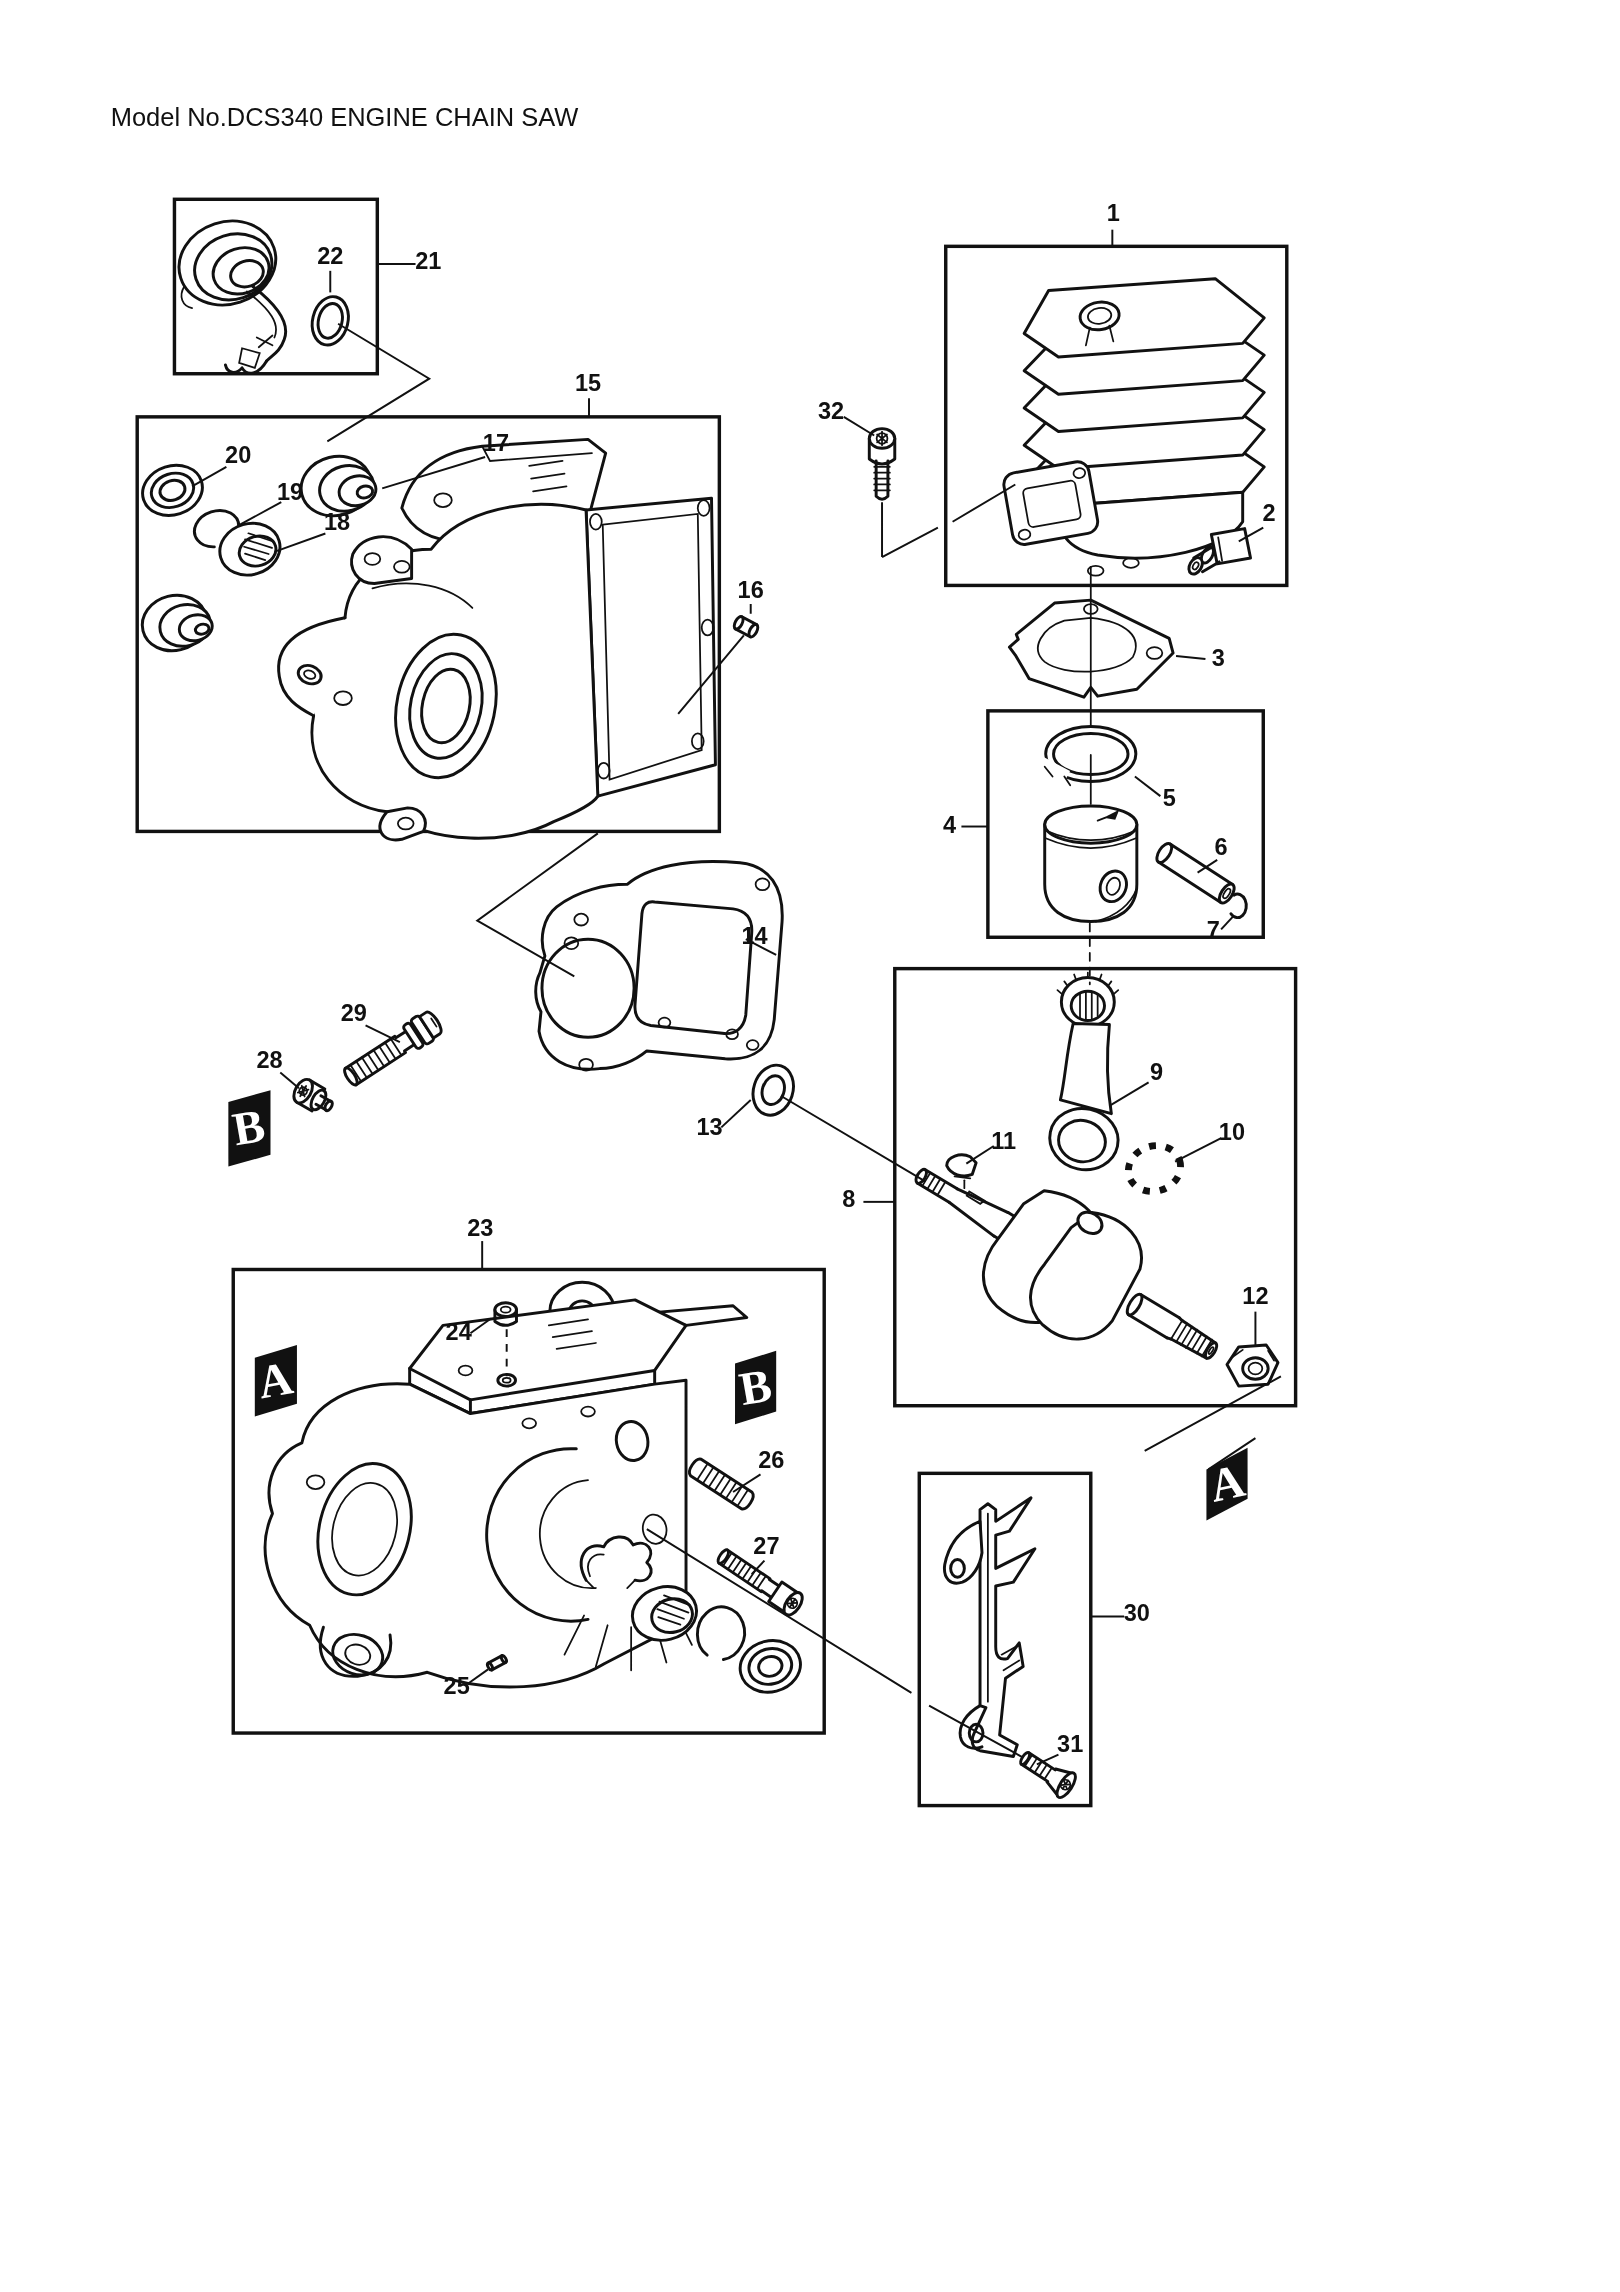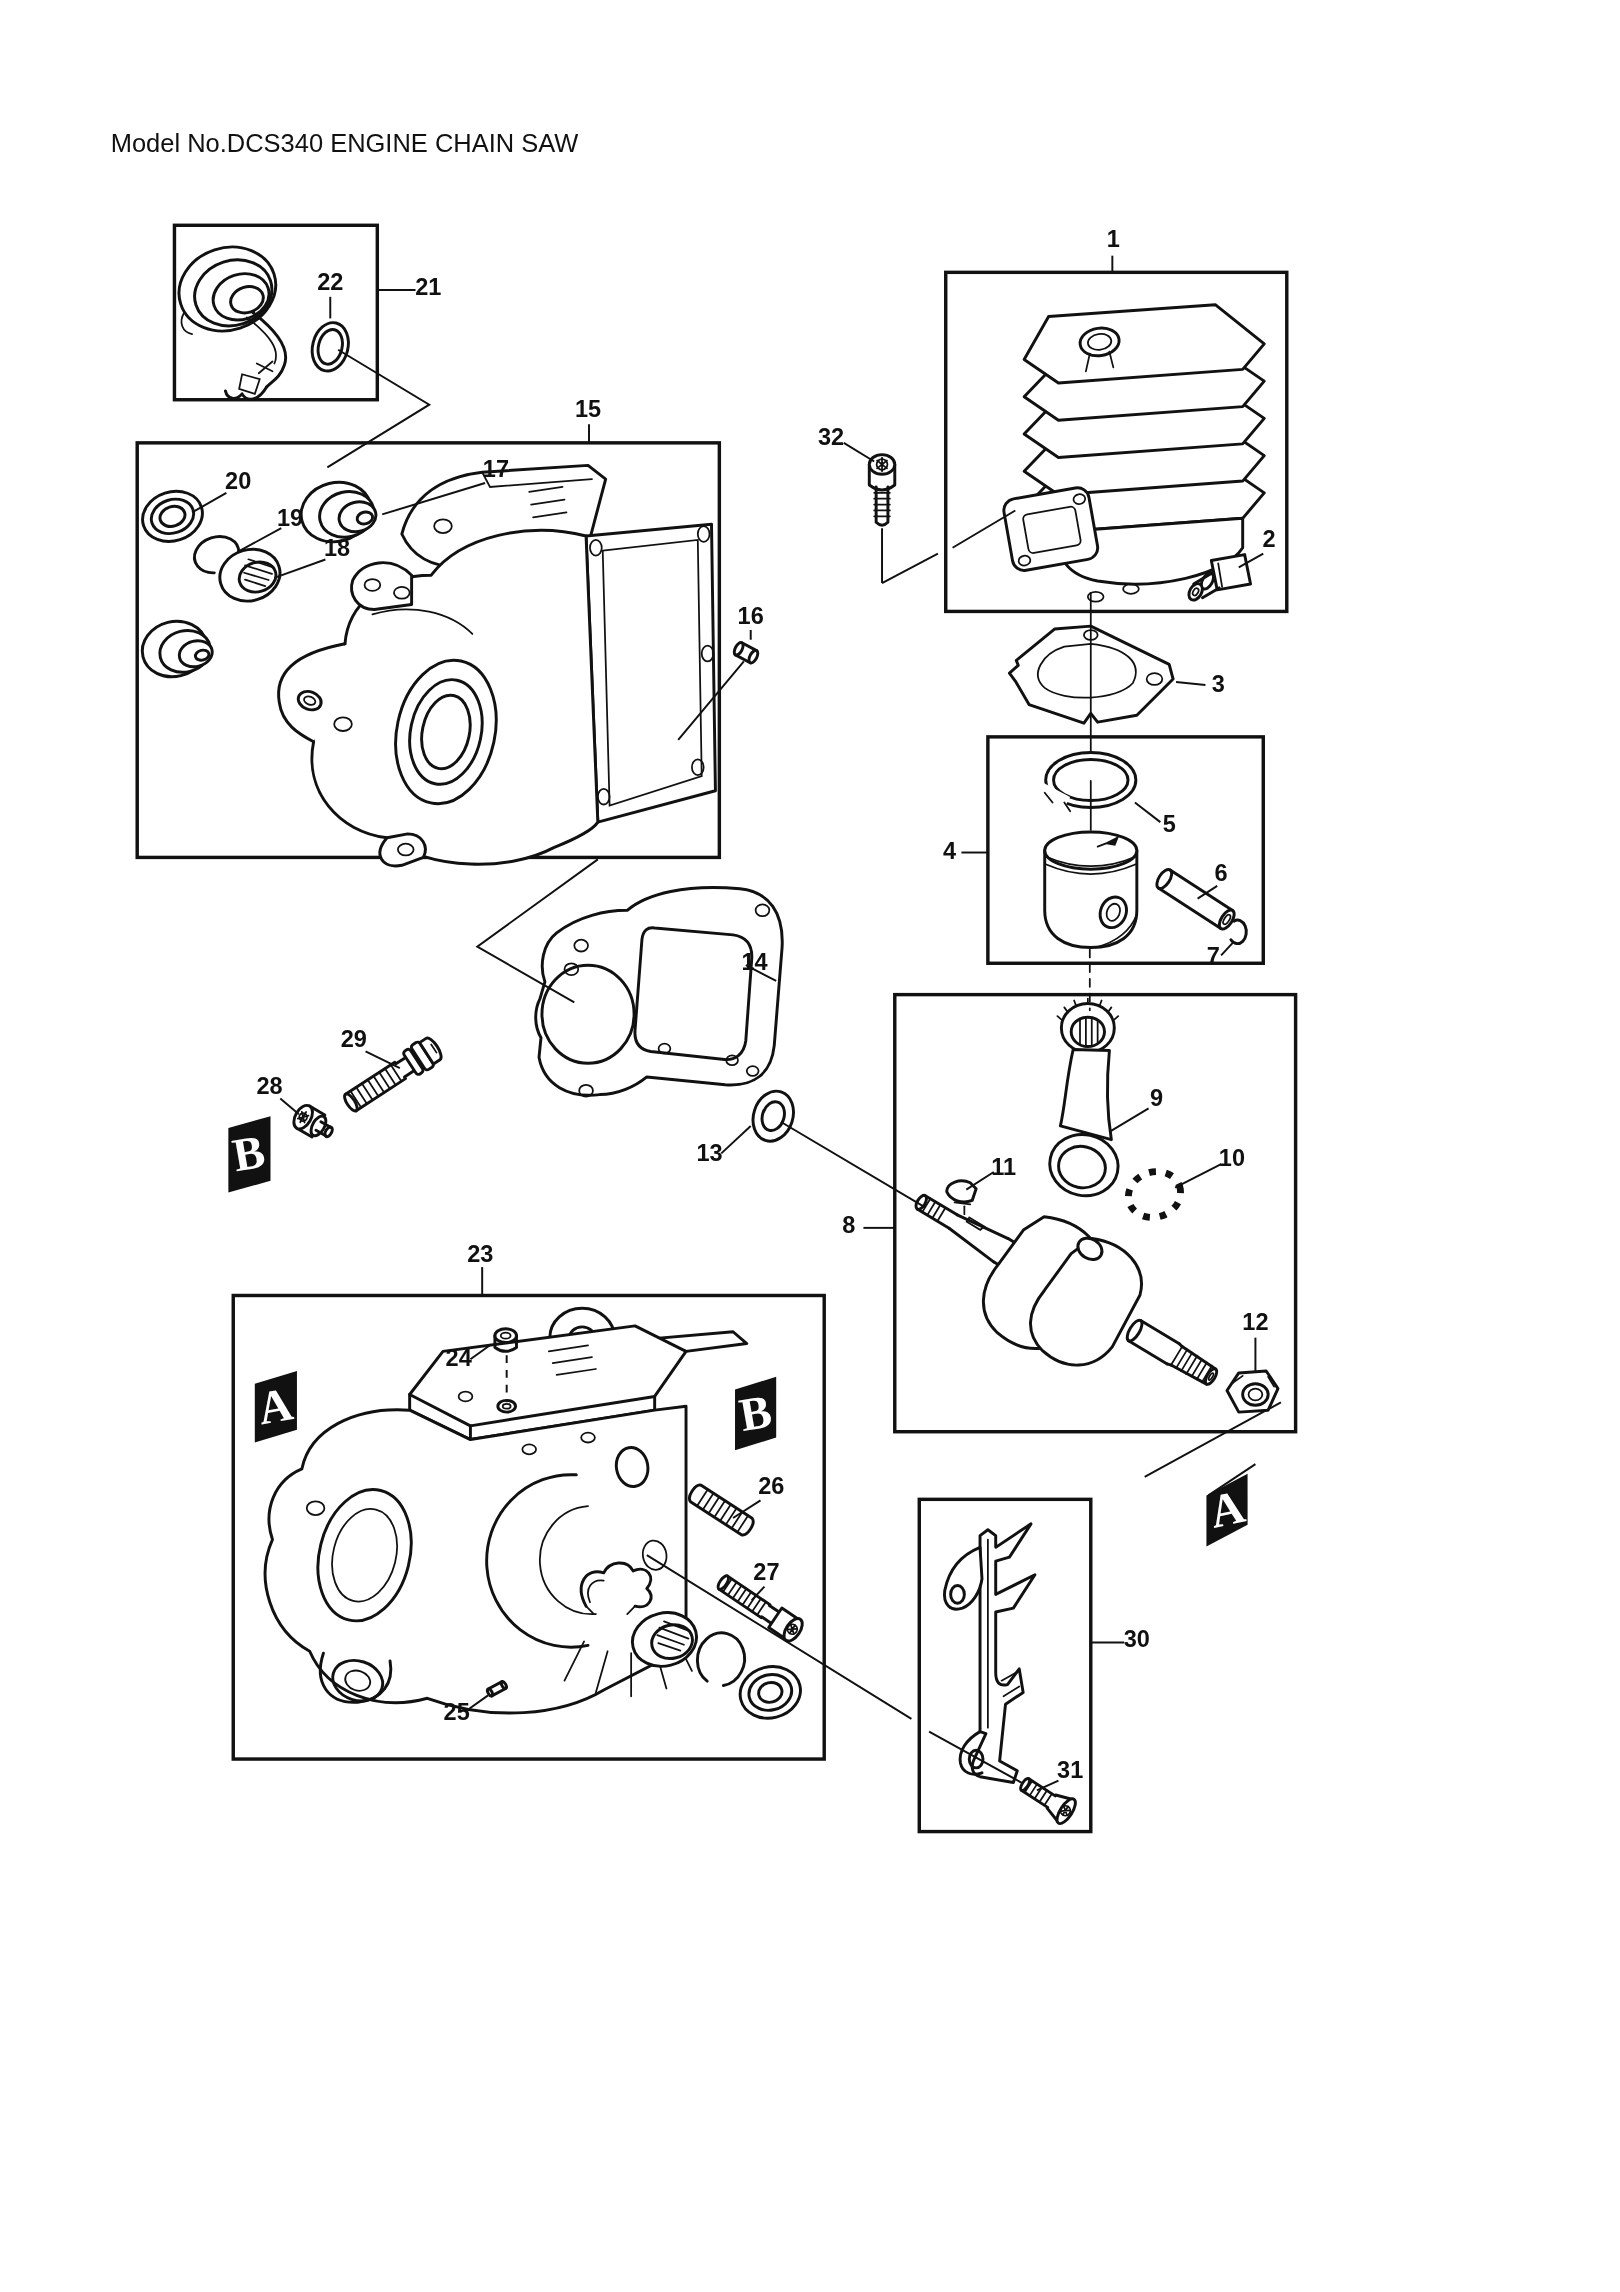--- a/index.html
+++ b/index.html
@@ -1,16 +1,16 @@
 <!DOCTYPE html>
 <html><head>
 <meta charset="utf-8">
 <style>
   html,body{margin:0;padding:0;background:#fff;}
-  #page{position:relative;width:1620px;height:2219px;background:#fff;margin-top:26px;}
+  #page{position:relative;width:1620px;height:2219px;background:#fff;}
   svg{display:block}
   .title{font:26px "Liberation Sans", sans-serif;fill:#111;}
   .callout{font:bold 24px "Liberation Sans", sans-serif;fill:#111;text-anchor:middle;}
   .marker-letter{font:bold 48px "Liberation Serif", serif;fill:#fff;text-anchor:middle;}
   .box{fill:none;stroke:#111;stroke-width:3.5;}
   .p{fill:#fff;stroke:#111;stroke-width:3;stroke-linejoin:round;stroke-linecap:round;}
   .pn{fill:none;stroke:#111;stroke-width:3;stroke-linejoin:round;stroke-linecap:round;}
   .t{fill:none;stroke:#111;stroke-width:1.8;stroke-linecap:round;}
   .l{fill:none;stroke:#111;stroke-width:2;}
   .dash{stroke-dasharray:8 7;}

